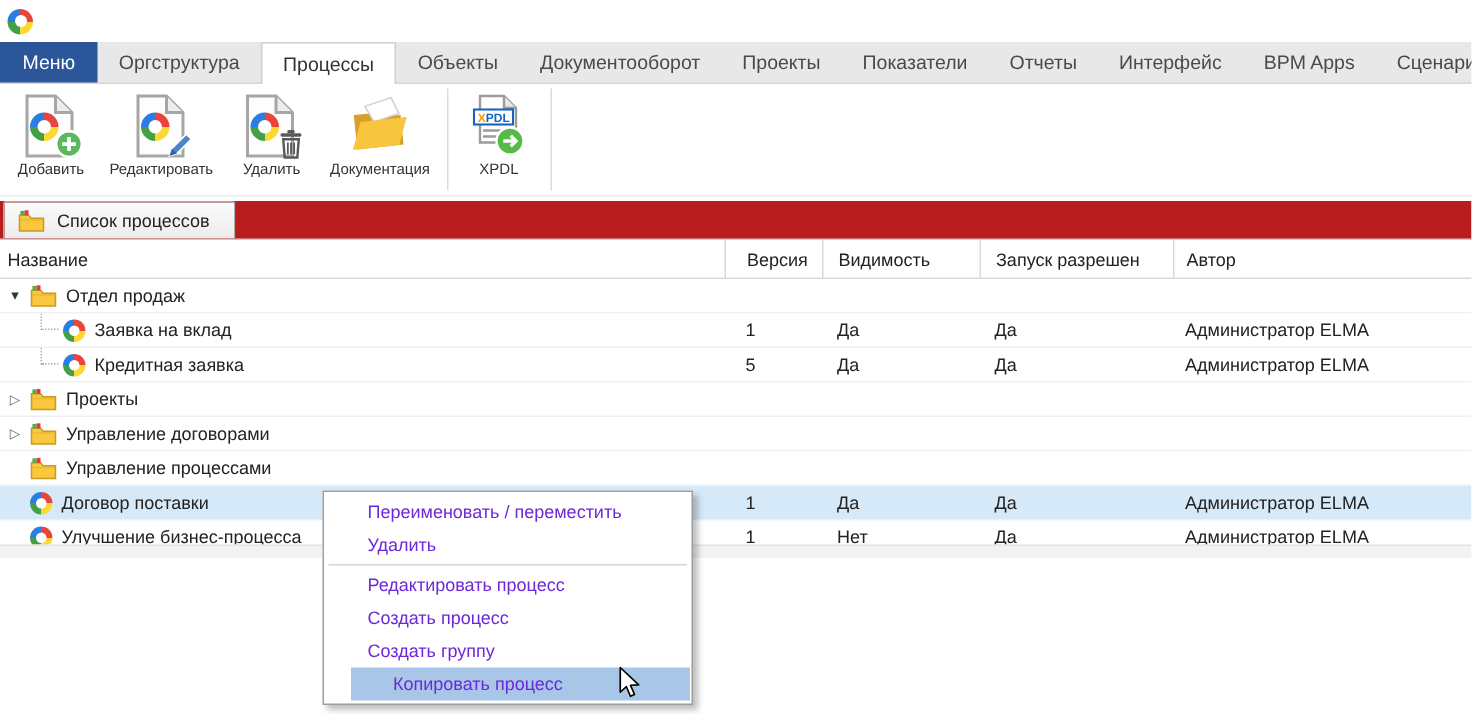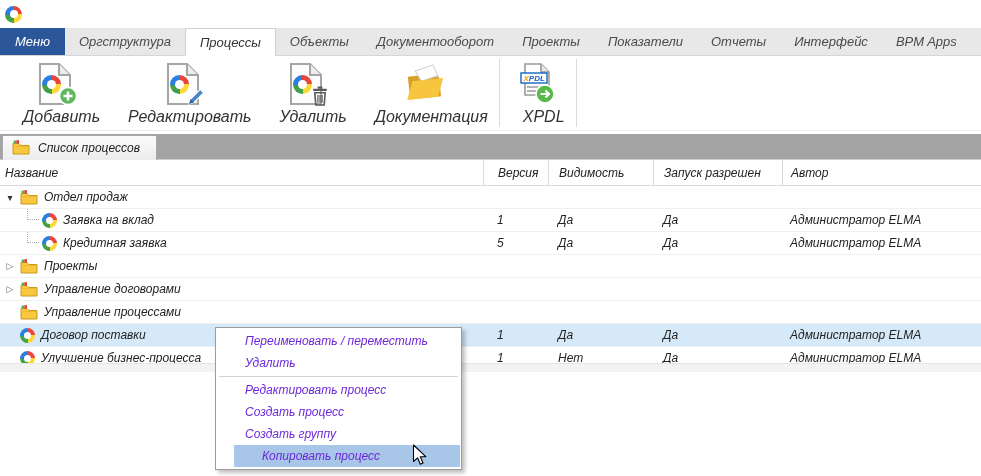--- a/index.html
+++ b/index.html
@@ -1,45 +1,45 @@
 <!DOCTYPE html>
 <html><head>
 <meta charset="utf-8">
 <style>
   * { margin:0; padding:0; box-sizing:border-box; }
   html,body { width:981px; height:476px; overflow:hidden; }
   body { font-family:"Liberation Sans","DejaVu Sans",sans-serif; font-size:12px; color:#222; background:#fff; }
-  .screen { position:relative; width:981px; height:372px; background:#fff;font-style:italic; }
+  .screen { position:relative; width:981px; height:372px; background:#fff; }
 
   
   .logo-bar { height:28px; display:flex; align-items:center; padding-left:5px; background:#fff; }
   .app-logo { width:17px; height:17px; border-radius:50%; position:relative;
     background:conic-gradient(#e8453c 0 25%, #fdd835 25% 50%, #43a047 50% 75%, #2a7de1 75% 100%); }
   .app-logo::after { content:""; position:absolute; inset:4.5px; background:#fff; border-radius:50%; }
 
   
   .menu-tabs { height:28px; background:#e8e8e8; border-bottom:1px solid #d6d6d6; display:flex; align-items:stretch; font-size:13px; color:#4a4a4a; }
   .menu-tab { display:flex; align-items:center; padding:0 14px; white-space:nowrap; cursor:default; }
   .menu-tab.blue { background:#2b579a; color:#fff; padding:0 15px; }
   .menu-tab.selected { background:#fff; border:1px solid #cfcfcf; border-bottom:none; margin-bottom:-1px; color:#333; }
 
   
   .toolbar { height:75px; background:#fff; border-bottom:1px solid #ececec; display:flex; align-items:stretch; padding-left:3px; }
   .tb-btn { display:flex; flex-direction:column; align-items:center; padding:5px 8px 2px; }
   .tb-icon { width:46px; height:46px; position:relative; }
-  .tb-label { font-size:16px; color:#333; margin-top:1px; white-space:nowrap;margin-left:12px; }
+  .tb-label { font-size:10px; color:#333; margin-top:1px; white-space:nowrap; }
   .tb-divider { width:1px; background:#dcdcdc; margin:3px 3px; }
   .svg-doc { position:absolute; left:4px; top:1px; }
   .doc-ring { position:absolute; left:9px; top:14px; width:19px; height:19px; border-radius:50%;
     background:conic-gradient(#e8453c 0 25%, #fdd835 25% 50%, #43a047 50% 75%, #2a7de1 75% 100%); }
   .doc-ring::after { content:""; position:absolute; inset:5px; background:#fff; border-radius:50%; }
   .badge { position:absolute; right:1px; bottom:1px; }
 
   
-  .view-strip { height:26px; background:#a3a3a3; border-bottom:1px solid #cbcbcb; display:flex; align-items:center; padding-left:2px; margin-top:3px; }
+  .view-strip { height:26px; background:#b91c1c; border-bottom:1px solid #cbcbcb; display:flex; align-items:flex-start; padding-left:2px; margin-top:3px; }
   .view-tab { height:25px; background:linear-gradient(#fbfbfb,#ececec); border:1px solid #a9a9a9; border-bottom:none; border-radius:2px 2px 0 0; display:flex; align-items:center; gap:8px; padding:0 16px 0 9px; margin-bottom:-1px; }
   .view-tab-label { color:#222; }
 
   
   .thead { display:grid; grid-template-columns:483px 65px 105px 129px 1fr; height:26px; border-bottom:1px solid #d9d9d9; background:#fff; }
   .th { display:flex; align-items:center; color:#222; }
   .th + .th { border-left:1px solid #d9d9d9; }
   .row { display:grid; grid-template-columns:483px 65px 105px 129px 1fr; height:23px; border-bottom:1px solid #f0f0f0; align-items:center; background:#fff; }
   .row.selected { background:#d6e9f8; }
   .cell { white-space:nowrap; overflow:hidden; }

